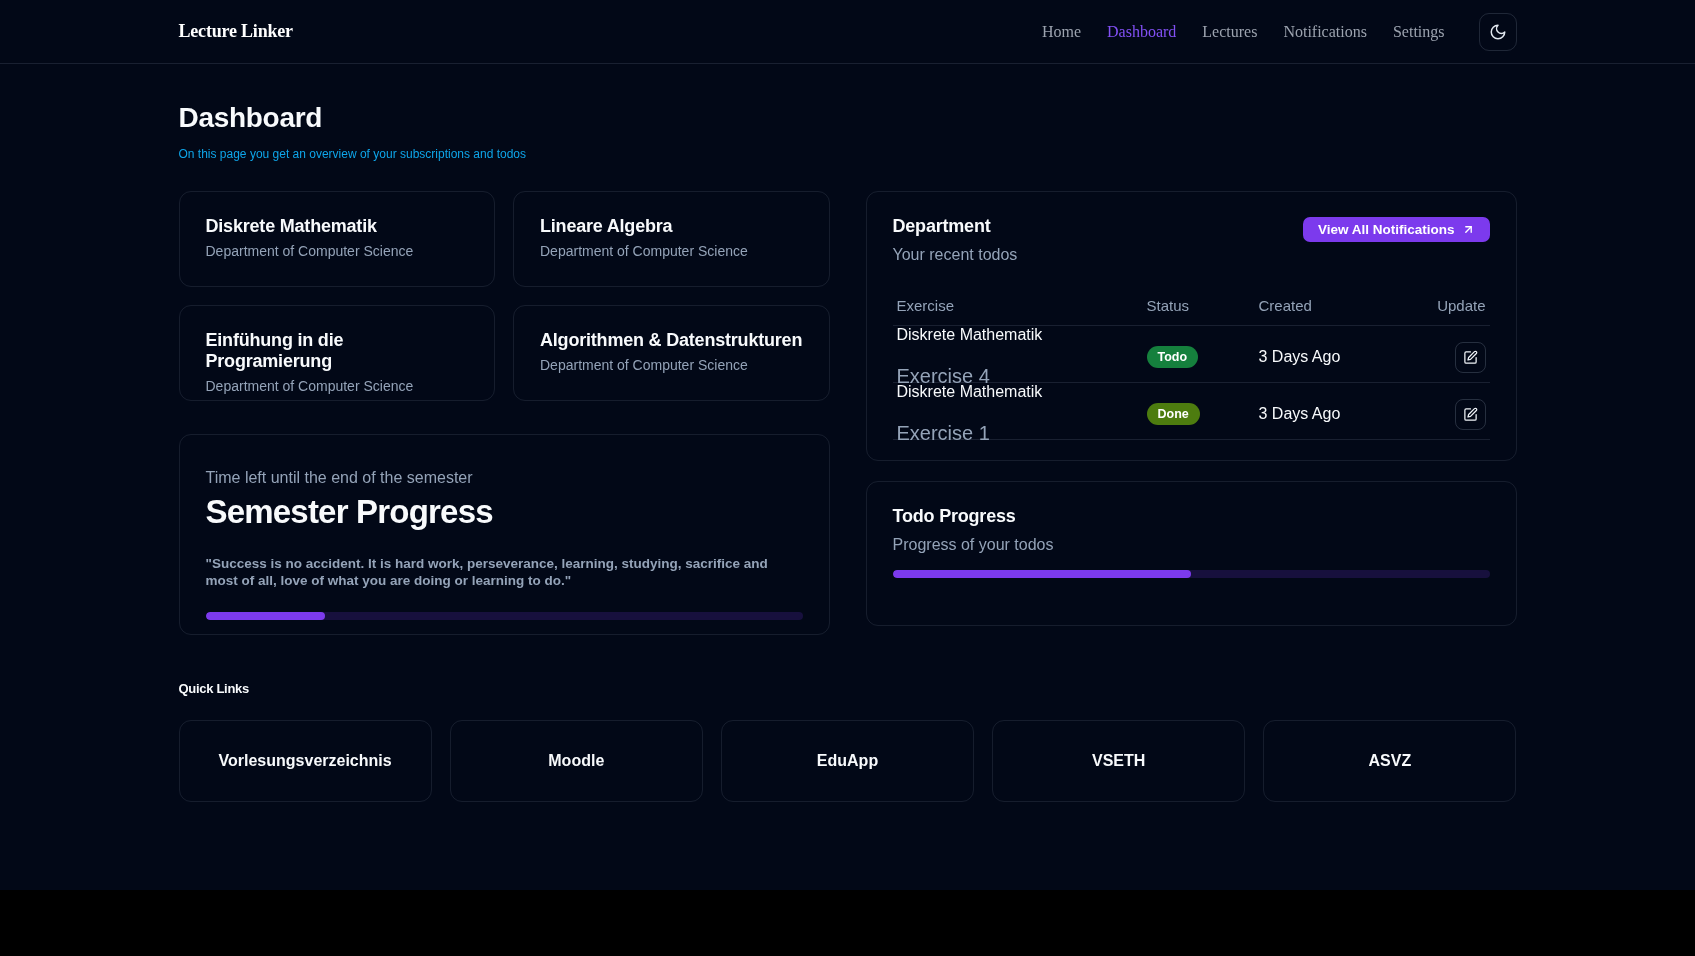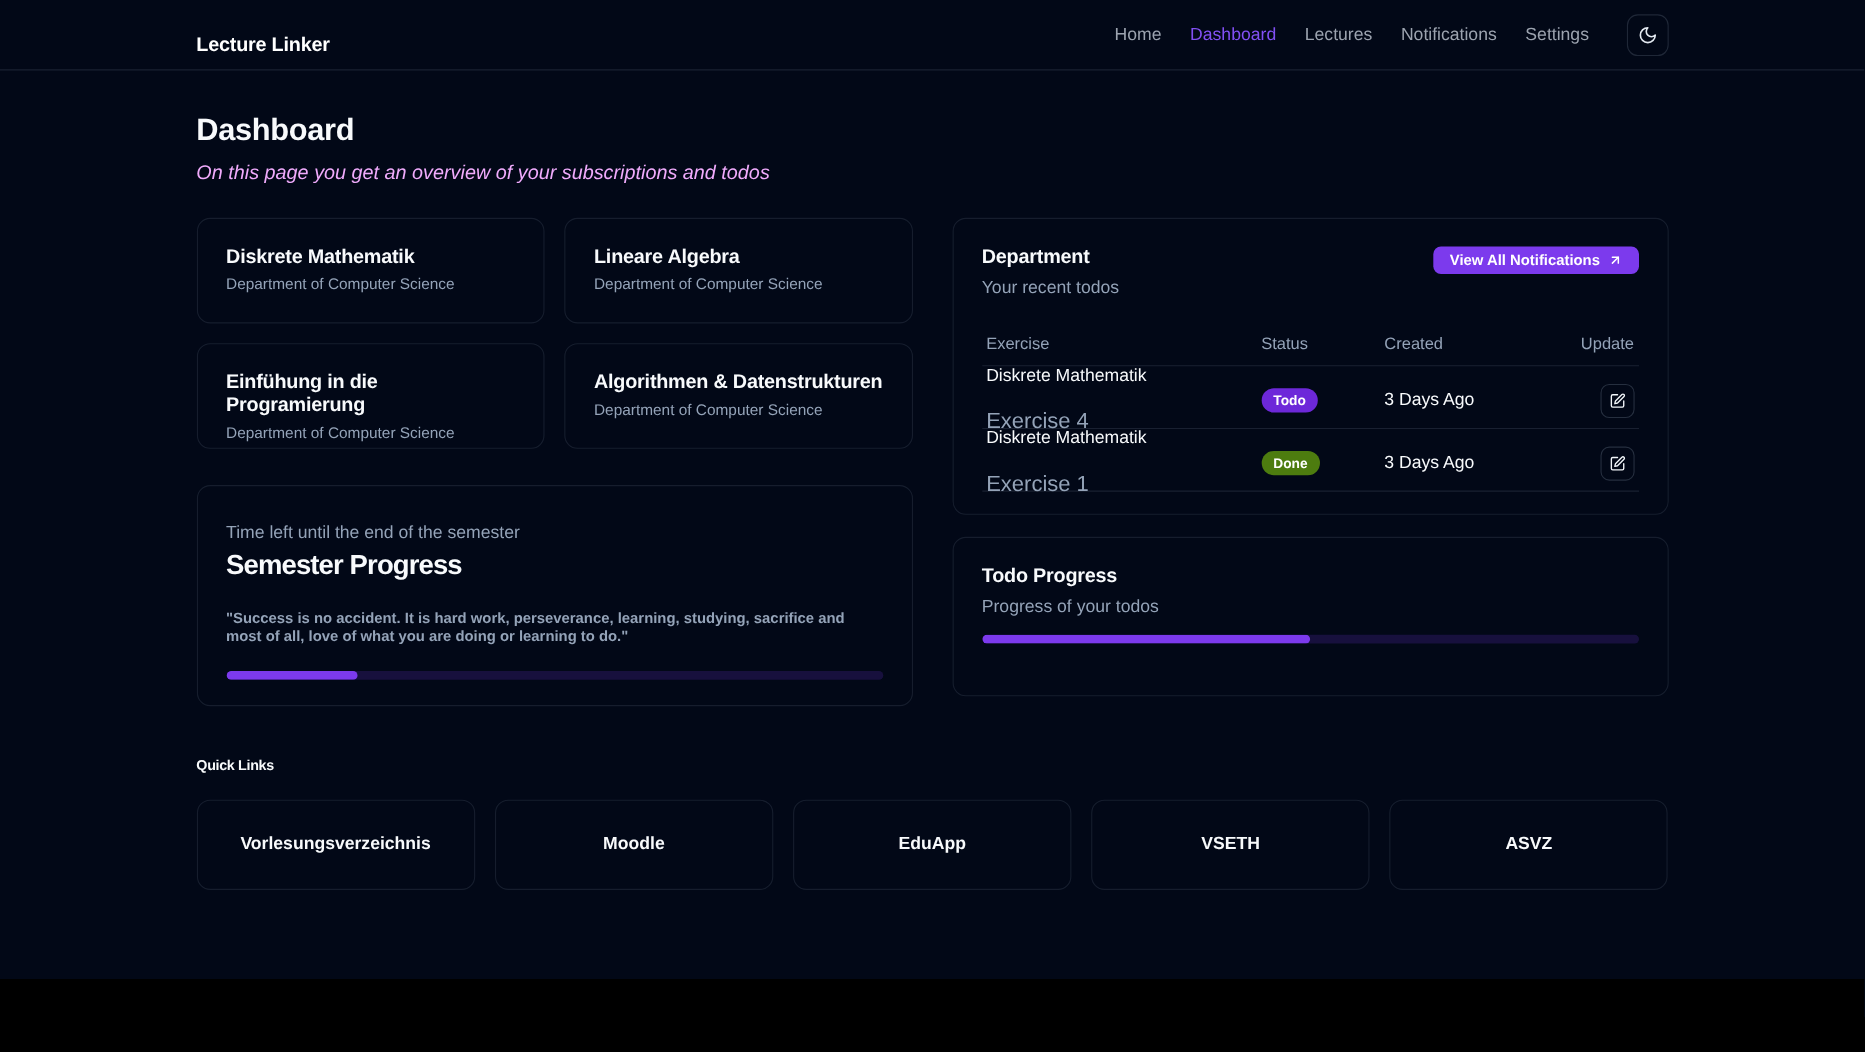--- a/index.html
+++ b/index.html
@@ -11,52 +11,52 @@
     position:relative;
   }
   
   .navbar {
     height:64px;
     border-bottom:1px solid rgba(148,163,184,0.16);
     display:flex; align-items:center;
   }
   .nav-inner {
     width:1338px; margin:0 auto;
-    display:flex; align-items:flex-end; justify-content:space-between;
+    display:flex; align-items:center; justify-content:space-between;font-family:Liberation Serif, serif;
   }
   .logo { font-size:18px; font-weight:700; color:#fff; letter-spacing:-0.2px; cursor:pointer; }
   .nav-right { display:flex; align-items:center; gap:26px; }
   .nav-link { font-size:16px; color:#9ca3af; text-decoration:none; cursor:pointer; }
   .nav-link.active { color:#8250f4; }
   .theme-btn {
     width:38px; height:38px; margin-left:8px;
     border:1px solid rgba(148,163,184,0.2); border-radius:10px;
     background:transparent; color:#e2e8f0;
     display:flex; align-items:center; justify-content:center; cursor:pointer;
   }
   .theme-btn svg { width:18px; height:18px; }
   
   .container { width:1338px; margin:0 auto; }
   .page-title { font-size:28px; font-weight:700; margin-top:38px; letter-spacing:-0.3px; }
-  .page-subtitle { font-size:18px; margin-top:13px; color:#f0abfc;font-style:italic; }
+  .page-subtitle { font-size:12px; margin-top:13px; color:#0ea5e9; }
   .main-grid { display:grid; grid-template-columns:651px 651px; gap:36px; margin-top:30px; }
   .card {
     background:transparent;
     border:1px solid rgba(148,163,184,0.14);
     border-radius:12px;
   }
   
   .course-grid { display:grid; grid-template-columns:1fr 1fr; gap:18px; }
   .course-card { height:96px; padding:24px 26px; cursor:pointer; }
   .course-title { font-size:18px; font-weight:700; letter-spacing:-0.2px; }
   .course-dept { font-size:14px; color:#94a3b8; margin-top:6px; }
   
   .semester-card { margin-top:33px; height:201px; padding:26px; }
   .eyebrow { font-size:16px; color:#94a3b8; margin-top:8px; }
-  .semester-title { font-size:25px; font-weight:700; letter-spacing:-0.8px; margin-top:6px; }
+  .semester-title { font-size:33px; font-weight:700; letter-spacing:-0.8px; margin-top:6px; }
   .quote { font-size:13.5px; font-weight:700; color:#94a3b8; margin-top:25px; line-height:1.25; max-width:610px; }
   .progress-track {
     height:8px; border-radius:999px; background:rgba(124,58,237,0.18);
     margin-top:22px; overflow:hidden; position:relative;
   }
   .progress-fill { height:100%; border-radius:999px; background:#7c3aed; width:0; }
   
   .reminders-card { height:270px; padding:24px 26px; position:relative; }
   .card-title { font-size:18px; font-weight:700; letter-spacing:-0.2px; }
   .card-subtitle { font-size:16px; color:#94a3b8; margin-top:9px; }
@@ -185,21 +185,21 @@
             <div class="t-cell">Status</div>
             <div class="t-cell">Created</div>
             <div class="t-cell right">Update</div>
           </div>
 
           <div class="t-row t-body-row">
             <div>
               <div class="t-cell-course">Diskrete Mathematik</div>
               <div class="t-cell-exercise">Exercise 4</div>
             </div>
-            <div><span class="badge" style="background-color: #6d28d9;">Todo</span></div>
+            <div><span class="badge" style="background-color: #15803d;">Todo</span></div>
             <div class="t-cell-created">3 Days Ago</div>
             <div class="t-cell right">
               <button class="edit-btn">
                 <span style="display:flex;">
                   <svg viewBox="0 0 24 24" fill="none" stroke="currentColor" stroke-width="2" stroke-linecap="round" stroke-linejoin="round">
                       <path d="M12 3H5a2 2 0 0 0-2 2v14a2 2 0 0 0 2 2h14a2 2 0 0 0 2-2v-7"></path>
                       <path d="M18.375 2.625a2.121 2.121 0 1 1 3 3L12 15l-4 1 1-4Z"></path>
                     </svg>
                 </span>
               </button>

